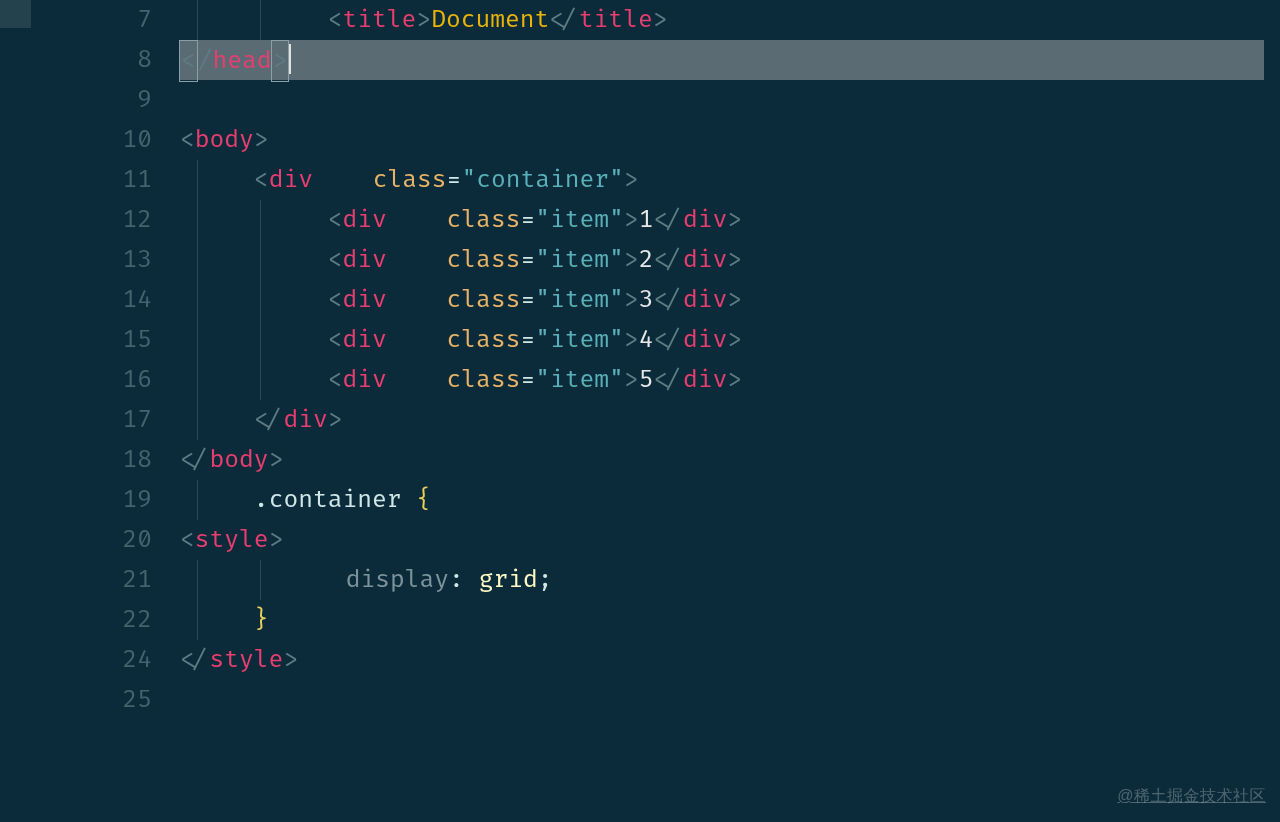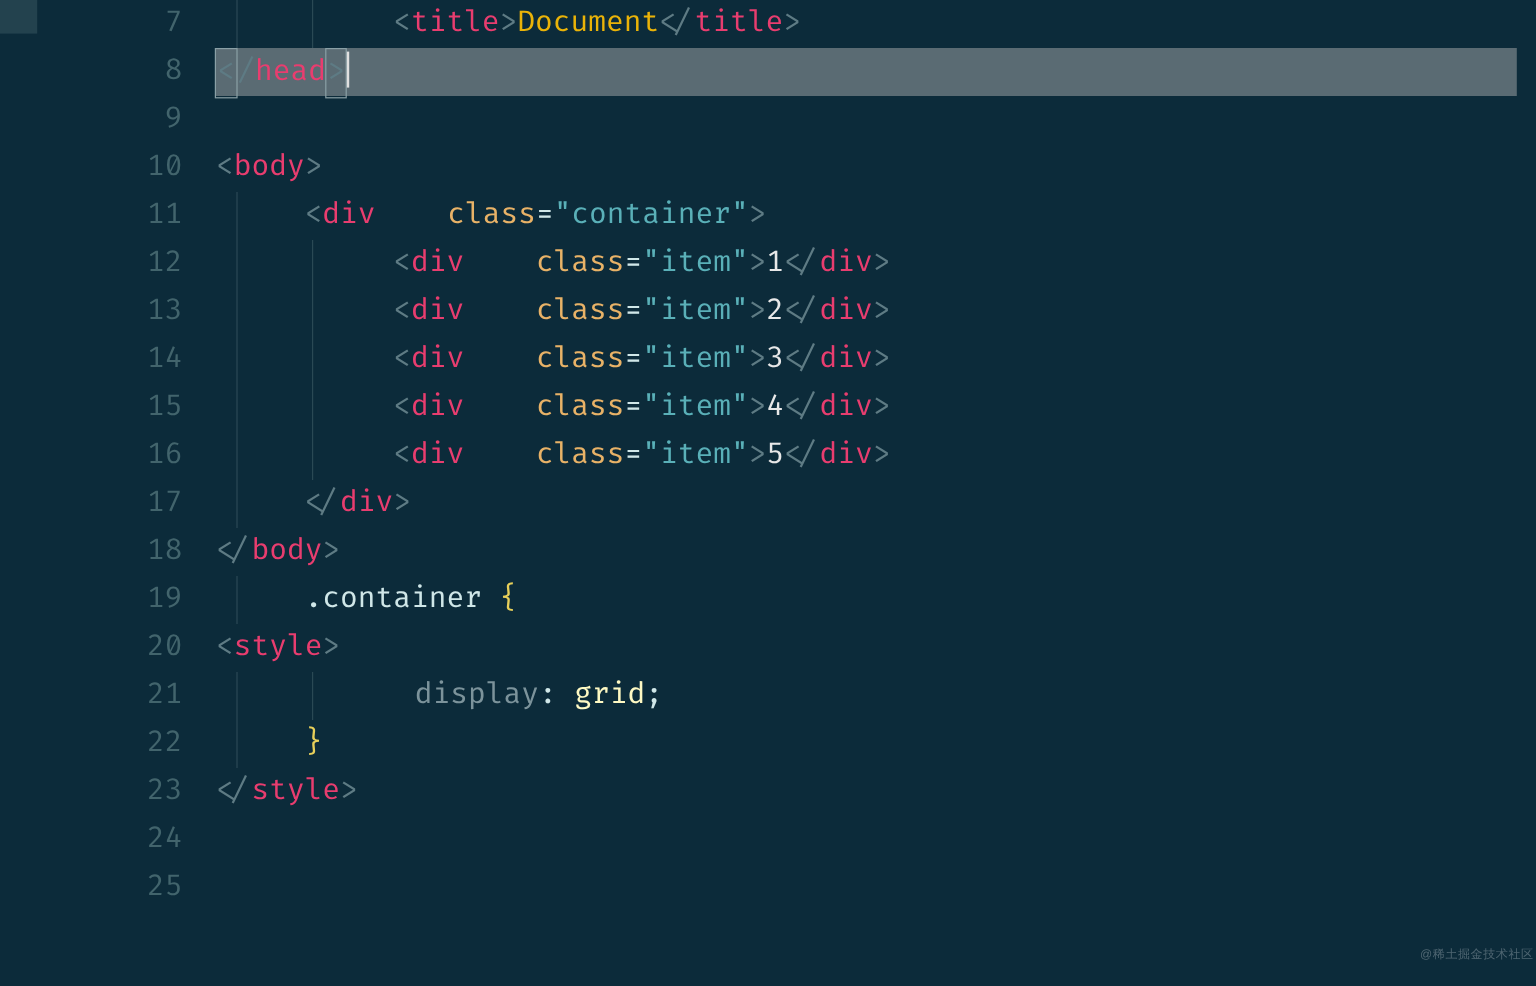--- a/index.html
+++ b/index.html
@@ -78,26 +78,27 @@
   .tok-str     { color: #5ab0b8; }
   .tok-text    { color: #eab308; }
   .tok-num     { color: #e8e8e8; }
   .tok-punct   { color: #d0e7e8; }
   .tok-brace   { color: #e8d05a; }
   .tok-sel     { color: #d0e7e8; }
   .tok-prop    { color: #7c939b; margin-left: 18px; }
   .tok-val     { color: #fef9c3; }
   .watermark {
     position: absolute;
-    right: 2px;
+    right: 14px;
     bottom: 6px;
-    font-size: 10px;
+    font-size: 16px;
     font-family: sans-serif;
     color: rgba(200,210,215,0.35);
     letter-spacing: 0.5px;
+    text-decoration: underline;
   }
 </style>
 </head>
 <body>
 
 <div class="sidebar-strip"></div>
 
 <div class="editor">
   <div class="gutter" id="gutter">
       <div class="ln">7</div>
@@ -109,21 +110,20 @@
       <div class="ln">13</div>
       <div class="ln">14</div>
       <div class="ln">15</div>
       <div class="ln">16</div>
       <div class="ln">17</div>
       <div class="ln">18</div>
       <div class="ln">19</div>
       <div class="ln">20</div>
       <div class="ln">21</div>
       <div class="ln">22</div>
-      <div class="ln">23</div>
       <div class="ln">24</div>
       <div class="ln">25</div>
     </div>
   <div class="code" id="code">
       <div class="row"><div class="indent-guide ig1"></div><div class="indent-guide ig2"></div><span style="position: relative;">          <span class="tok-angle">&lt;</span><span class="tok-tag">title</span><span class="tok-angle">&gt;</span><span class="tok-text">Document</span><span class="tok-angle">&lt;/</span><span class="tok-tag">title</span><span class="tok-angle">&gt;</span></span></div>
       <div class="row"><div class="hl-line" style="top: 0px;"></div><span style="position: relative;"><span class="tok-angle bracket-box">&lt;</span><span class="tok-angle">/</span><span class="tok-tag">head</span><span class="tok-angle bracket-box">&gt;</span><span class="cursor"></span></span></div>
       <div class="row"><span style="position: relative;"></span></div>
       <div class="row"><span style="position: relative;"><span class="tok-angle">&lt;</span><span class="tok-tag">body</span><span class="tok-angle">&gt;</span></span></div>
       <div class="row"><div class="indent-guide ig1"></div><span style="position: relative;">     <span class="tok-angle">&lt;</span><span class="tok-tag">div</span><span class="tok-text"> </span><span class="tok-attr">class</span><span class="tok-eq">=</span><span class="tok-str">"container"</span><span class="tok-angle">&gt;</span></span></div>
       <div class="row"><div class="indent-guide ig1"></div><div class="indent-guide ig2"></div><span style="position: relative;">          <span class="tok-angle">&lt;</span><span class="tok-tag">div</span><span class="tok-text"> </span><span class="tok-attr">class</span><span class="tok-eq">=</span><span class="tok-str">"item"</span><span class="tok-angle">&gt;</span><span class="tok-num">1</span><span class="tok-angle">&lt;/</span><span class="tok-tag">div</span><span class="tok-angle">&gt;</span></span></div>

